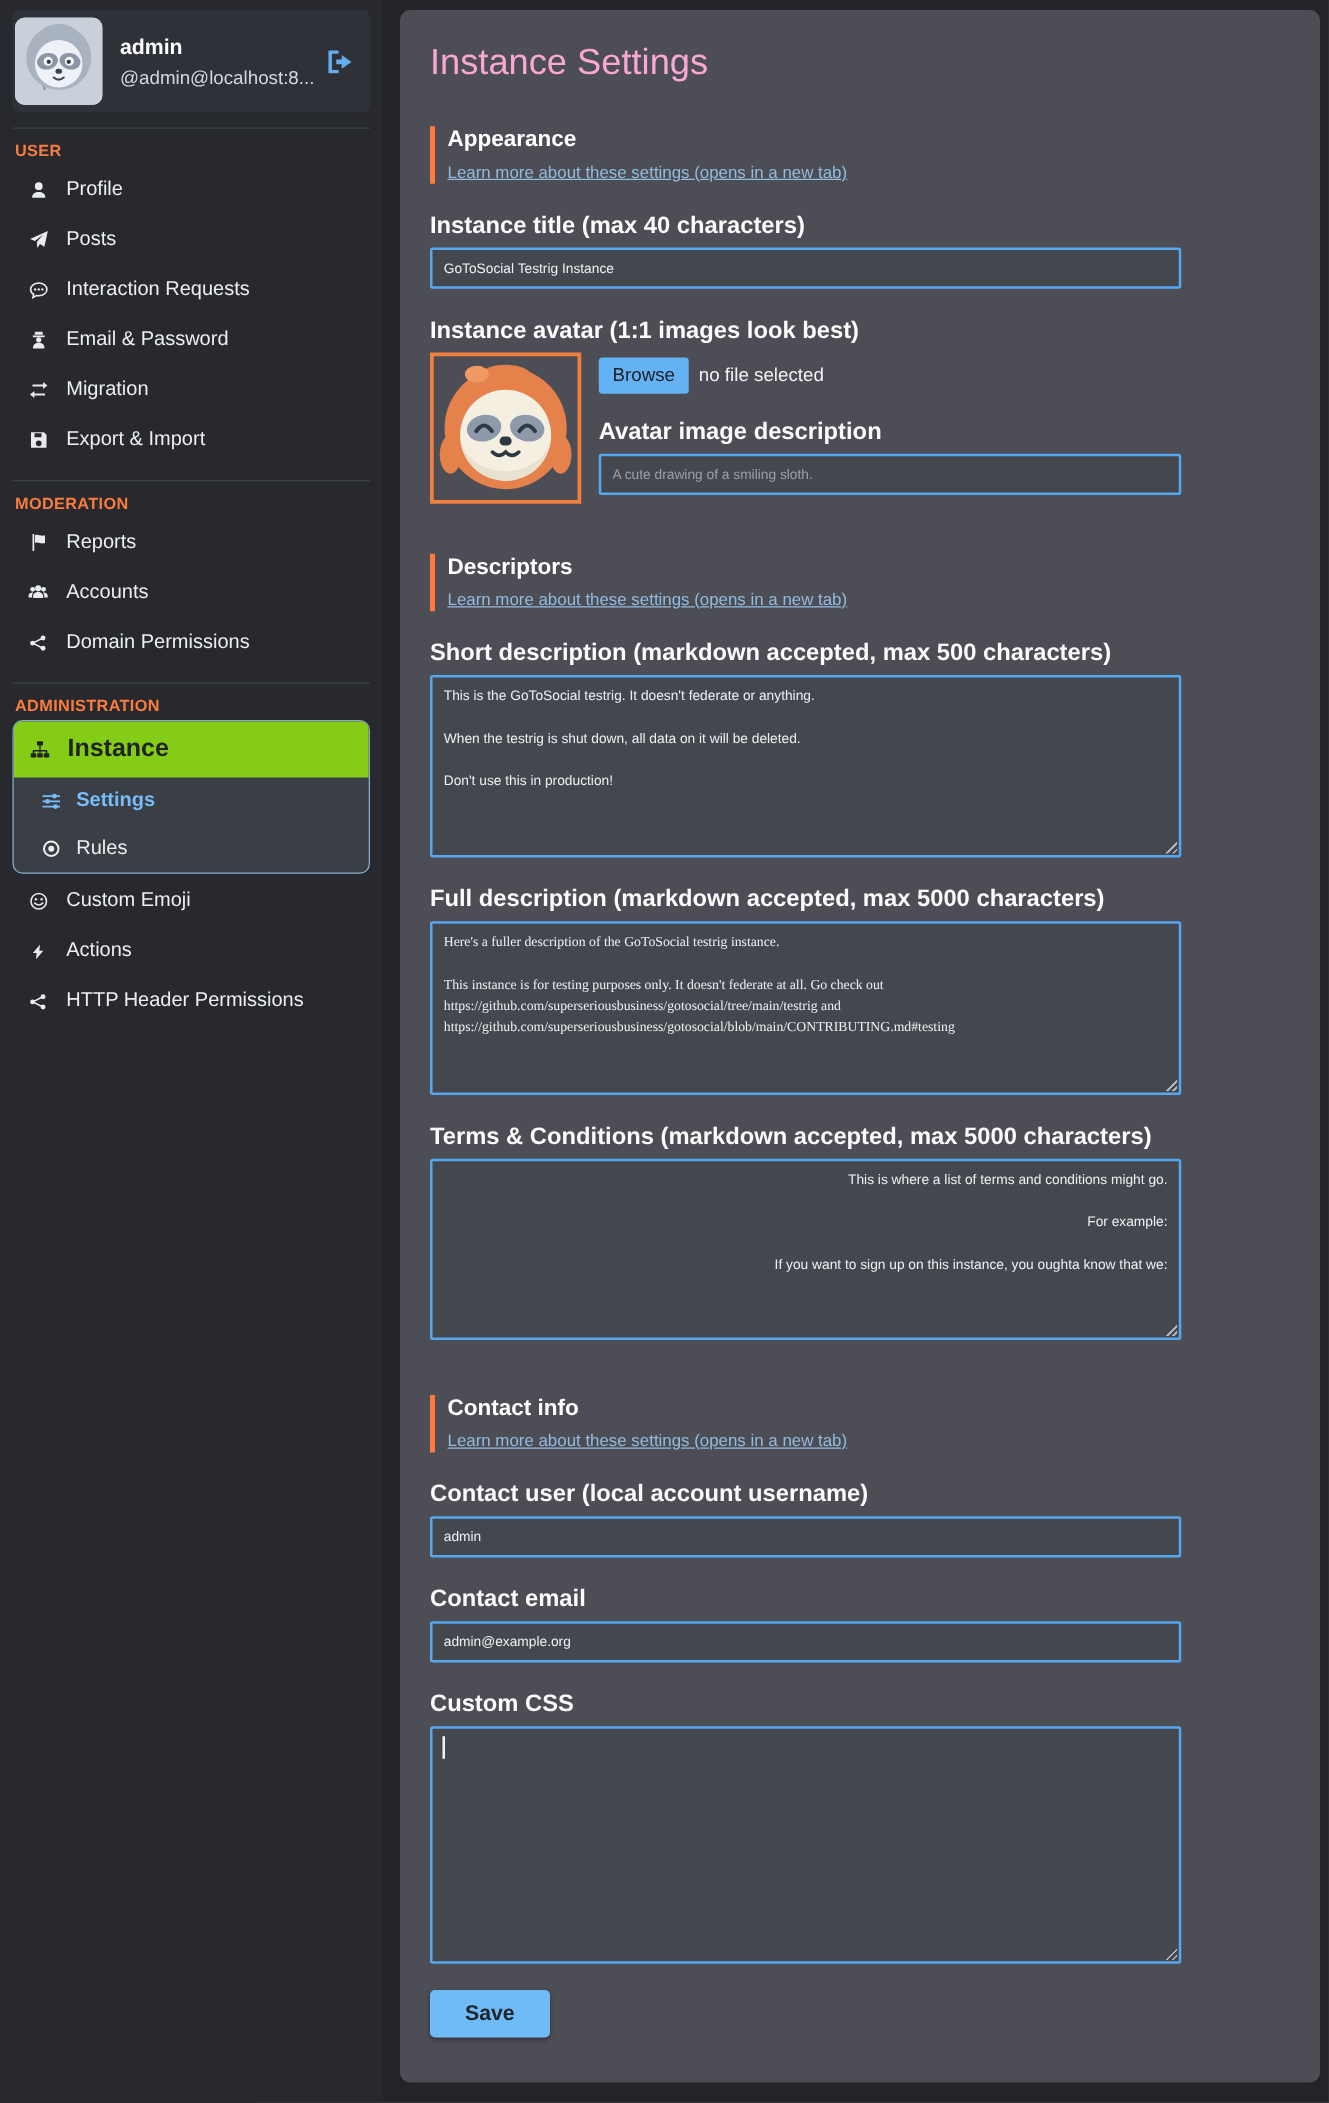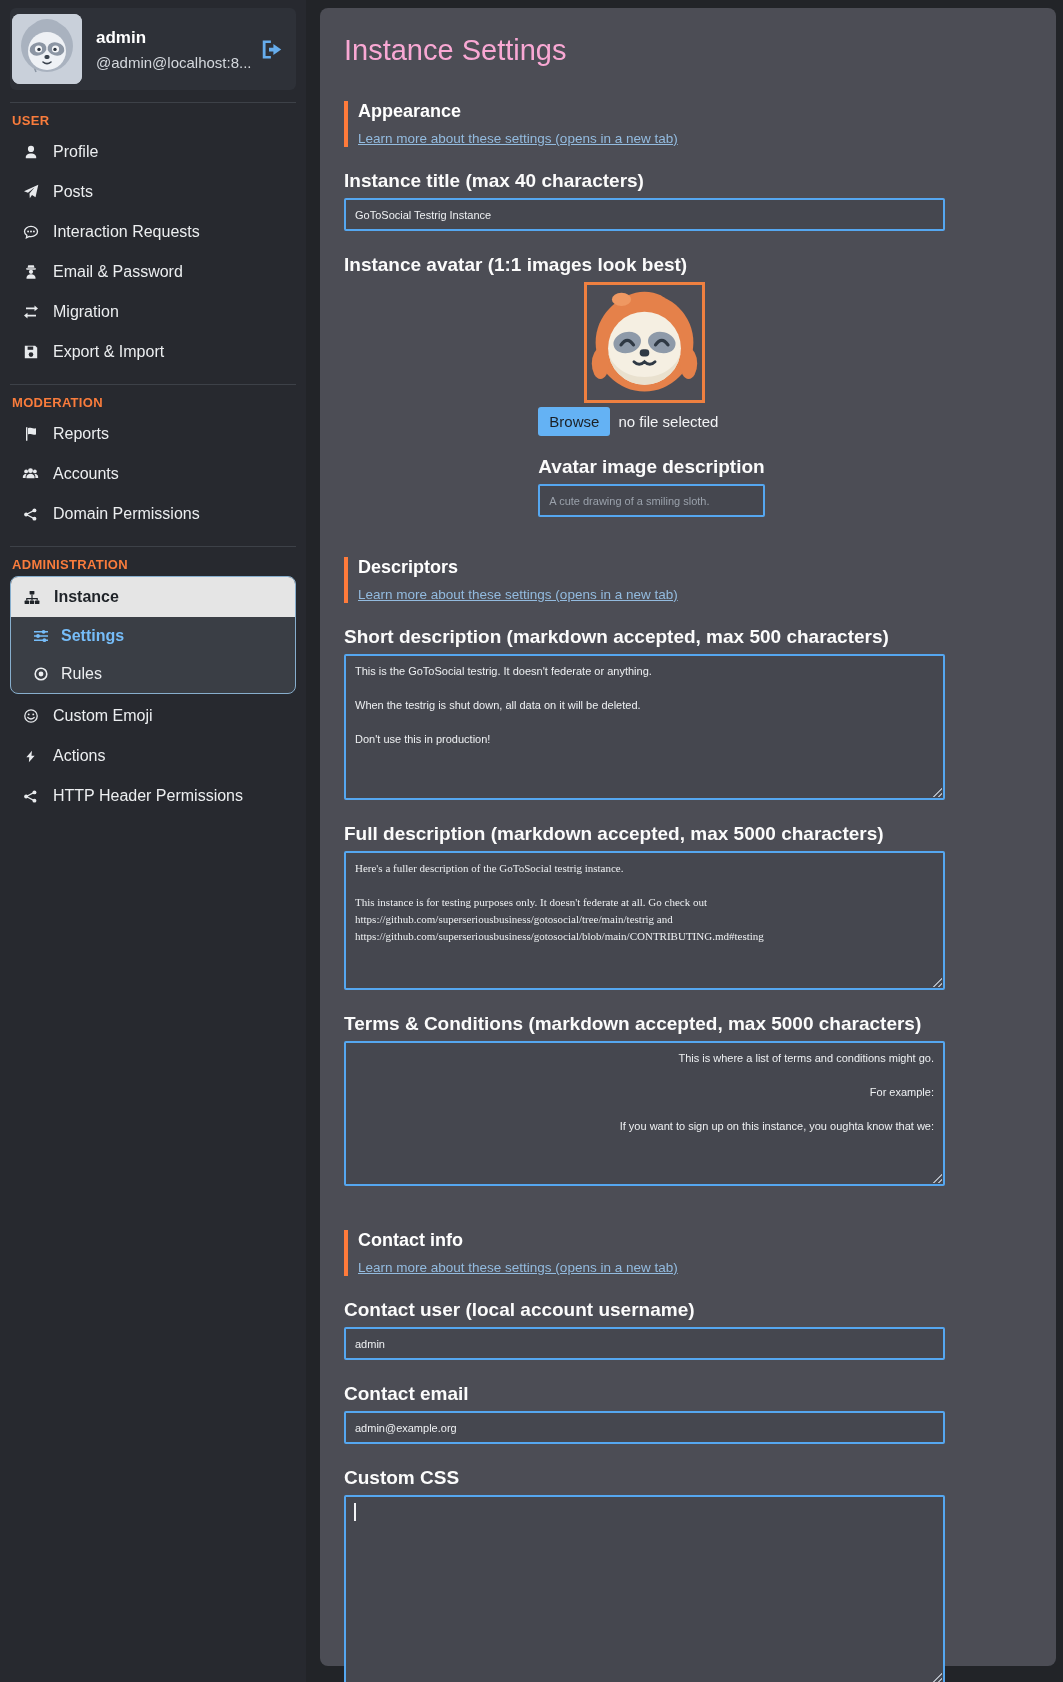--- a/index.html
+++ b/index.html
@@ -37,23 +37,23 @@
     display: flex; align-items: center; gap: 14px;
     padding: 11px 12px; font-size: 16px; color: #eceef0;
     border-radius: 6px; cursor: pointer;
   }
   .side-item .ic { width: 17px; display: flex; justify-content: center; color: #e8eaed; flex: none; }
   .instance-group {
     border: 1px solid #87aecd; border-radius: 8px;
     overflow: hidden; margin: 4px 0 2px 0; background: #3a3e45;
   }
   .instance-header {
-    display: flex; align-items: flex-end; gap: 14px;
-    background: #e5e5e5; color: #1f2328; font-weight: bold;
-    font-size: 16px; padding: 11px 12px; cursor: pointer;
+    display: flex; align-items: center; gap: 14px;
+    background: #84cc16; color: #1f2328; font-weight: bold;
+    font-size: 20px; padding: 11px 12px; cursor: pointer;
   }
   .instance-header .ic { width: 17px; display: flex; justify-content: center; color: #1f2328; flex: none; }
   .sub-item {
     display: flex; align-items: center; gap: 12px;
     padding: 10px 12px 10px 22px; font-size: 16px; color: #eceef0; cursor: pointer;
   }
   .sub-item .ic { width: 16px; display: flex; justify-content: center; flex: none; }
   .sub-item.active { color: #76bdf9; font-weight: bold; }
   .sub-item.active .ic { color: #76bdf9; }
   
@@ -83,21 +83,21 @@
   .ta-wrap { position: relative; }
   textarea.text-area { display: block; resize: none; line-height: 1.55; padding: 7px 9px; }
   .resizer {
     position: absolute; right: 3px; bottom: 3px; width: 11px; height: 11px;
     pointer-events: none;
     background: repeating-linear-gradient(-45deg, transparent 0 2px, #aeb4bc 2px 3.5px);
     clip-path: polygon(100% 0, 100% 100%, 0 100%);
   }
   .caret { position: absolute; left: 10px; top: 8px; width: 1.5px; height: 18px; background: #f2f3f5; pointer-events: none; }
   
-  .avatar-row { display: flex; align-items: center; flex-direction: column; }
+  .avatar-row { display: flex; align-items: flex-start; }
   .instance-avatar {
     width: 121px; height: 121px; border: 3px solid #ef8040; flex: none;
     background: #4c4d55;
   }
   .avatar-right { margin-left: 14px; padding-top: 4px; flex: 1; }
   .browse-row { display: flex; align-items: center; gap: 8px; }
   .browse-btn {
     background: #64b2f4; color: #1b1f24; border: none;
     font-size: 15px; font-family: inherit; padding: 6px 11px;
     border-radius: 3px; cursor: pointer;

